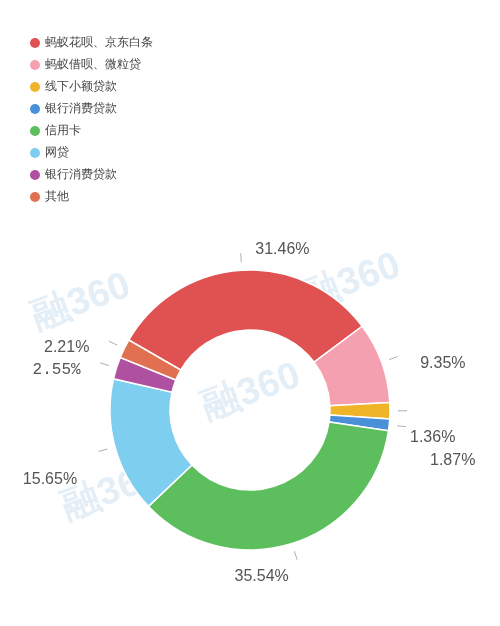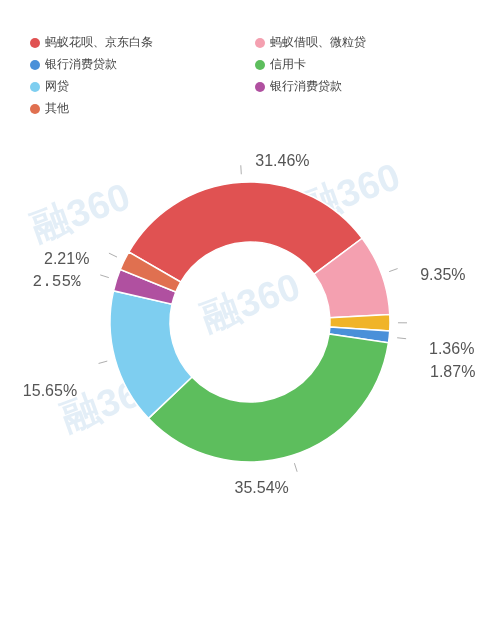--- a/index.html
+++ b/index.html
@@ -14,21 +14,21 @@
     .title {
       text-align: center;
       font-size: 18px;
       color: #333;
       padding: 18px 0 10px 0;
       font-weight: bold;
       letter-spacing: 1px;
     }
     .legend {
       display: grid;
-      grid-template-columns: 1fr 1fr;
+      grid-template-columns: 1fr;
       gap: 5px 10px;
       padding: 6px 30px 10px 30px;
       font-size: 12px;
       color: #444;
     }
     .legend-item {
       display: flex;
       align-items: center;
       gap: 5px;
     }
@@ -73,20 +73,24 @@
 <div class="legend">
 <div class="legend-item">
       <div class="legend-dot" style="background:#e05252"></div>
       <span>蚂蚁花呗、京东白条</span>
     </div>
     <div class="legend-item">
       <div class="legend-dot" style="background:#f4a0b0"></div>
       <span>蚂蚁借呗、微粒贷</span>
     </div>
     <div class="legend-item">
+      <div class="legend-dot" style="background:#f0b429"></div>
+      <span>线下小额贷款</span>
+    </div>
+    <div class="legend-item">
       <div class="legend-dot" style="background:#4a90d9"></div>
       <span>银行消费贷款</span>
     </div>
     <div class="legend-item">
       <div class="legend-dot" style="background:#5dbe5d"></div>
       <span>信用卡</span>
     </div>
     <div class="legend-item">
       <div class="legend-dot" style="background:#7ecef0"></div>
       <span>网贷</span>
@@ -124,18 +128,18 @@
       <line x1="307.1588255695668" y1="175.75690505733334" x2="316.10767307041885" y2="176.71509522973875" stroke="#999" stroke-width="0.8"></line>
       <line x1="204.41020880971973" y1="301.17979088197114" x2="207.1108296157162" y2="309.7650484356045" stroke="#999" stroke-width="0.8"></line>
       <line x1="17.252682520345843" y1="199.07944923310487" x2="8.57210240333984" y2="201.4559022270099" stroke="#999" stroke-width="0.8"></line>
       <line x1="18.81323422319116" y1="115.61197042574972" x2="10.227552520547363" y2="112.91269835704531" stroke="#999" stroke-width="0.8"></line>
       <line x1="27.002951828098986" y1="95.07092194123621" x2="18.91529349332123" y2="91.12253205928435" stroke="#999" stroke-width="0.8"></line>
     </svg>
 
 <div class="label" style="left: 255.311px; top: 25.2847px;">31.46%</div>
     <div class="label" style="left: 420.147px; top: 138.835px;">9.35%</div>
     <div class="label" style="left: 429.998px; top: 195.855px; margin-top: 40px;">1.87%</div>
-    <div class="label" style="left: 429px; top: 212.567px;">1.36%</div>
+    <div class="label" style="left: 410px; top: 212.567px;">1.36%</div>
     <div class="label" style="left: 234.511px; top: 352.396px;">35.54%</div>
     <div class="label" style="left: 22.856px; top: 255px;">15.65%</div>
     <div class="label" style="left: 32.5958px; top: 145.513px; font-family: Liberation Mono, monospace;">2.55%</div>
     <div class="label" style="left: 44px; top: 122.613px; text-align: center;">2.21%</div>
   </div>
 
 </body></html>

